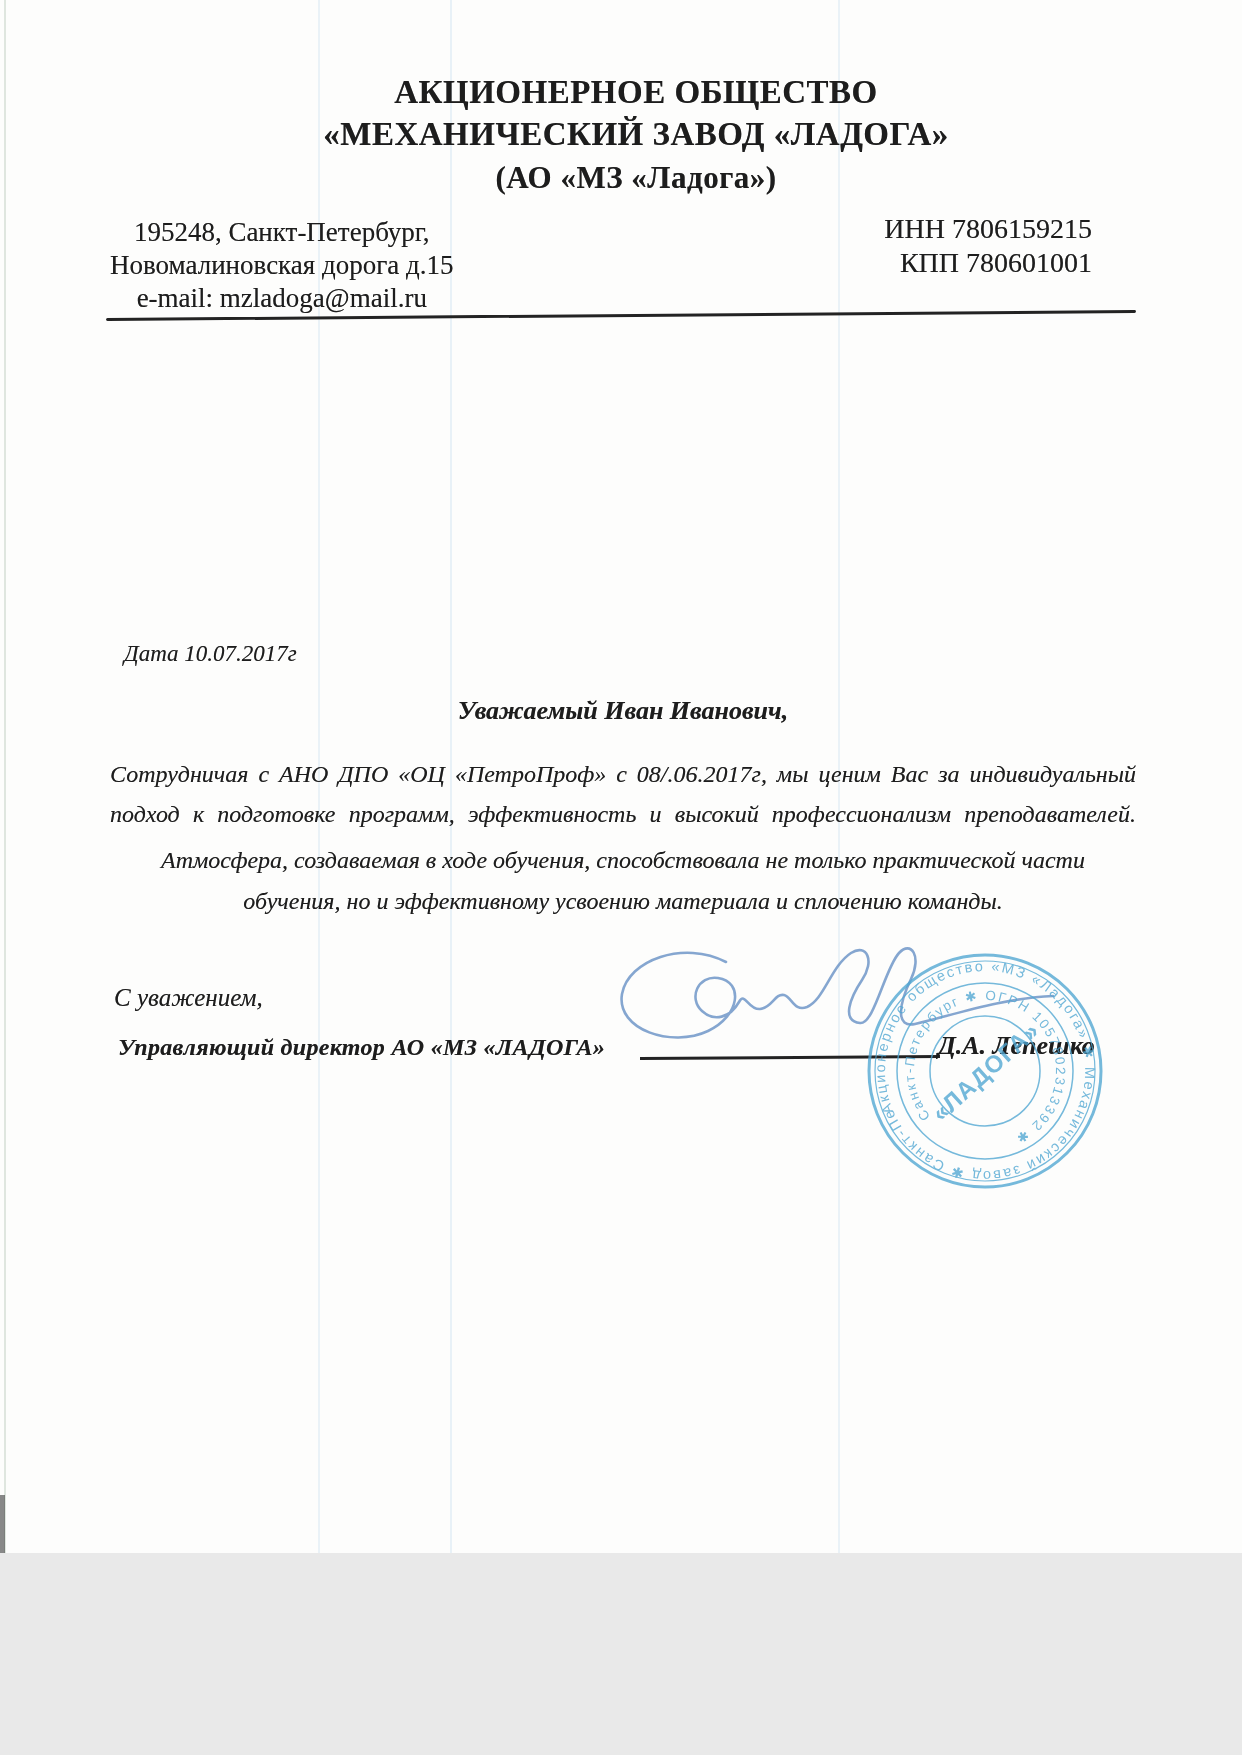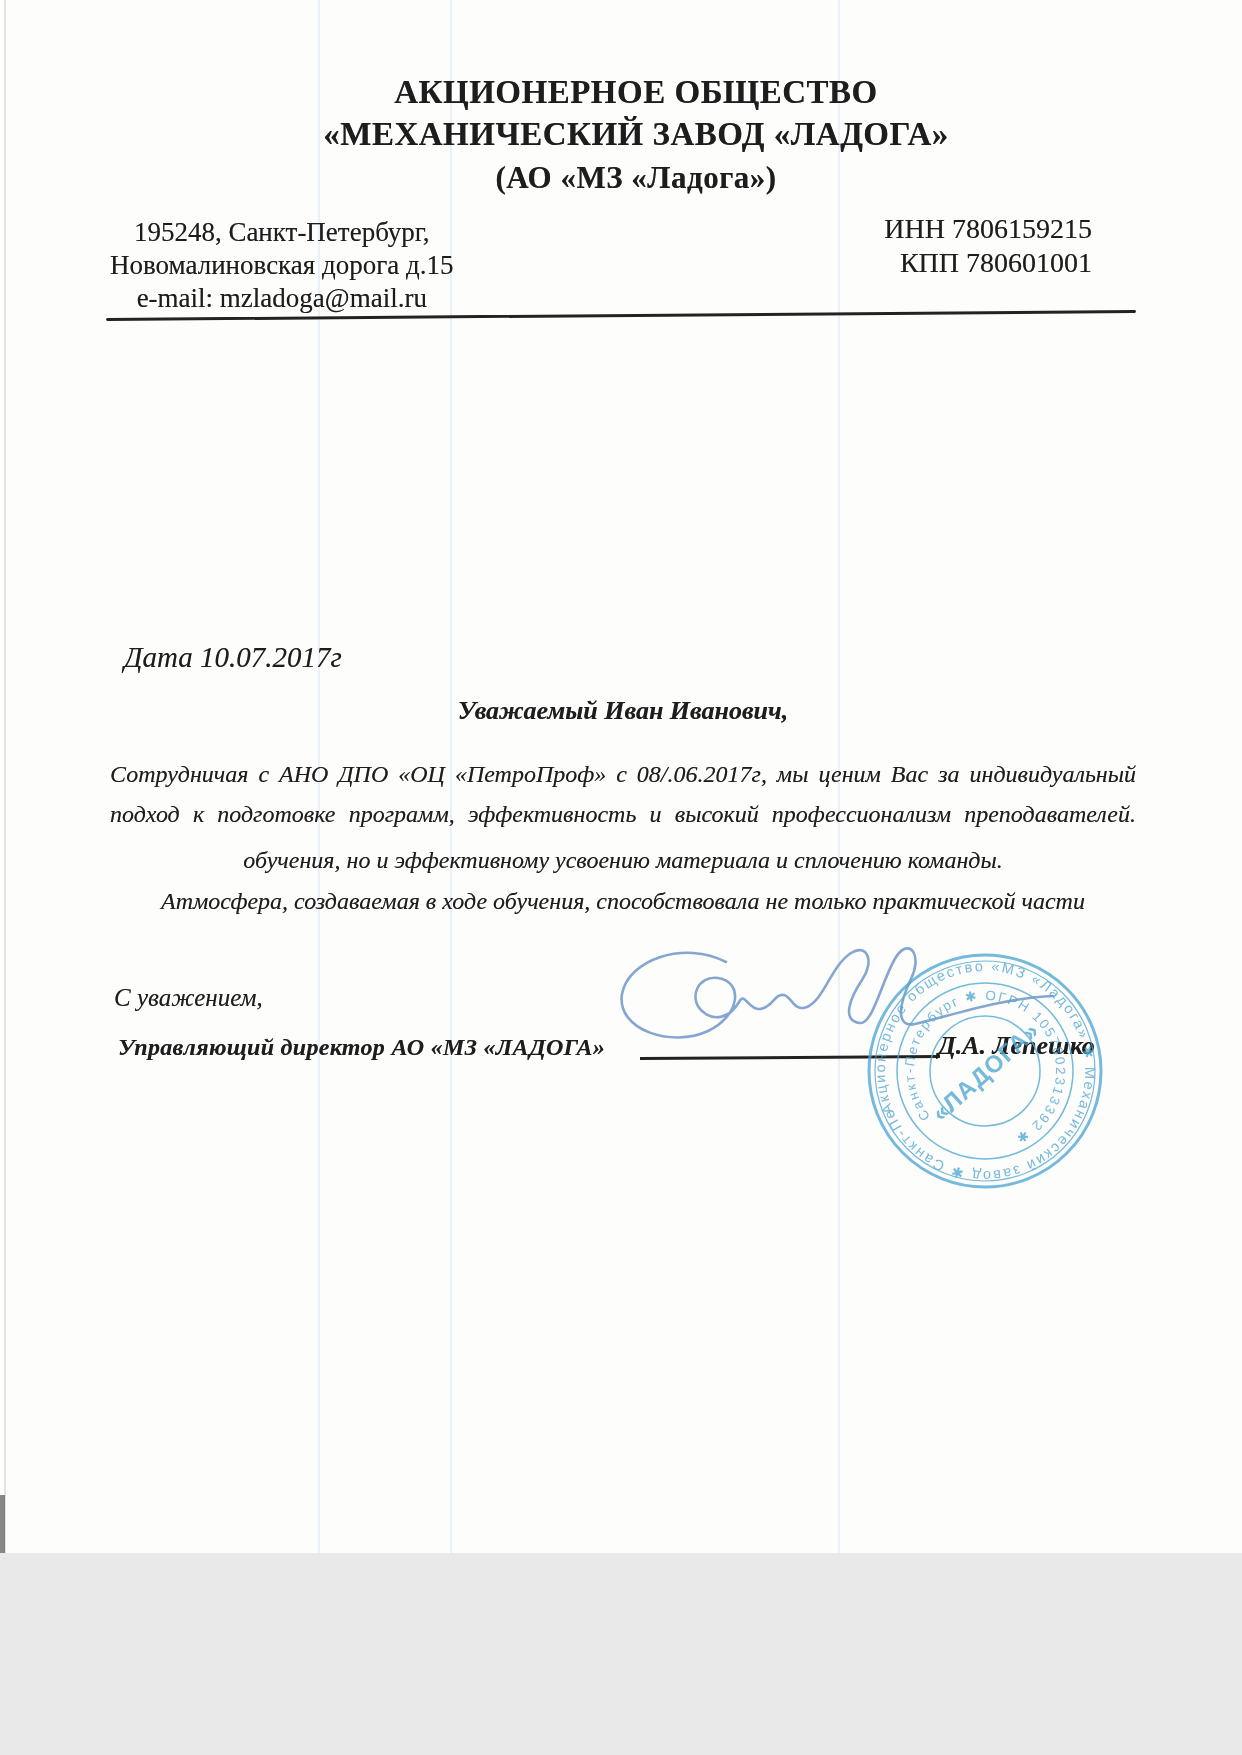--- a/index.html
+++ b/index.html
@@ -49,21 +49,21 @@
     position:absolute;left:106px;top:314px;width:1030px;height:3px;
     background:var(--rule);transform:rotate(-0.45deg);border-radius:2px;
   }
 
   .recipient{
     position:absolute;left:108px;top:522px;width:954px;
     text-align:right;font-weight:bold;font-style:italic;font-size:25px;
   }
   .date-line{
     position:absolute;left:124px;top:641px;
-    font-style:italic;font-size:29px;
+    font-style:italic;font-size:23px;
   }
   .salutation{
     position:absolute;left:108px;top:696px;width:1030px;
     text-align:center;font-weight:bold;font-style:italic;font-size:26px;
   }
   .para{position:absolute;left:110px;width:1026px;font-style:italic;font-size:24px;}
   .p1{top:754px;line-height:40px;}
   .p1 .jline{text-align:justify;text-align-last:justify;white-space:nowrap;
     display:flex;justify-content:space-between;}
   
@@ -128,22 +128,22 @@
   <div class="date-line text-soft">Дата 10.07.2017г</div>
 
   <div class="salutation text-soft">Уважаемый Иван Иванович,</div>
 
   <div class="para p1 text-soft">
     <div class="jline">Сотрудничая с АНО ДПО «ОЦ «ПетроПроф» с 08/.06.2017г, мы ценим Вас за индивидуальный</div>
     <div class="jline">подход к подготовке программ, эффективность и высокий профессионализм преподавателей.</div>
   </div>
 
   <div class="para p2 text-soft">
+    <div>Атмосфера, создаваемая в ходе обучения, способствовала не только практической части</div>
     <div>обучения, но и эффективному усвоению материала и сплочению команды.</div>
-    <div>Атмосфера, создаваемая в ходе обучения, способствовала не только практической части</div>
   </div>
 
   <div class="closing text-soft">С уважением,</div>
 
   <div class="signer-title text-soft">Управляющий директор АО «МЗ «ЛАДОГА»</div>
   <div class="sign-underline"></div>
   <div class="signer-name text-soft">Д.А. Лепешко</div>
 
   <svg class="signature-svg" viewBox="0 0 470 135" aria-hidden="true">
     <path d="M128,26

